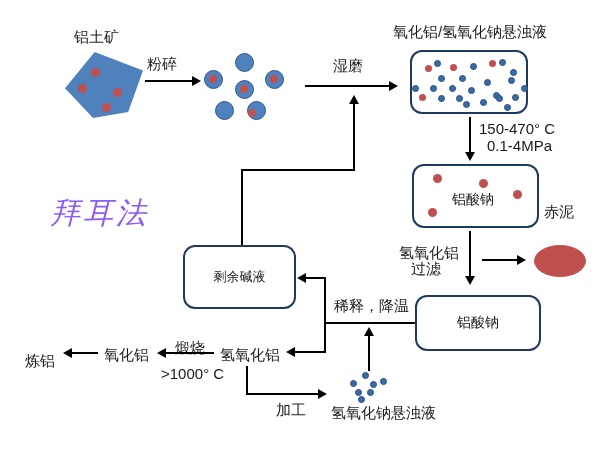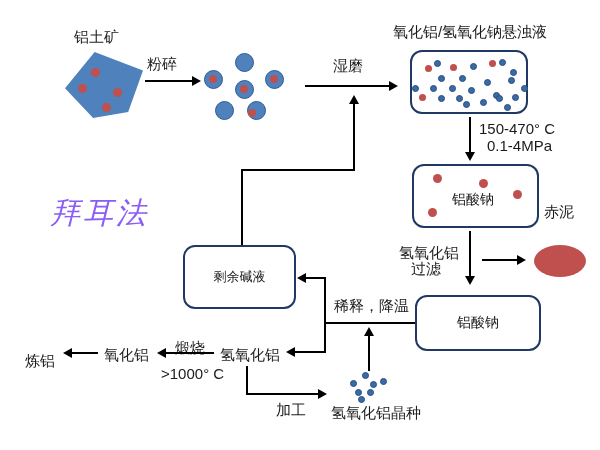--- a/index.html
+++ b/index.html
@@ -98,21 +98,21 @@
   <div class="ah ah-left" style="left:157px;top:348px;"></div>
   <div class="lbl" style="left:104px;top:347px;">氧化铝</div>
   <div class="hline" style="left:72px;top:352px;width:26px;"></div>
   <div class="ah ah-left" style="left:63px;top:348px;"></div>
   <div class="lbl" style="left:25px;top:353px;">炼铝</div>
 
   <div class="vline" style="left:246px;top:366px;height:29px;"></div>
   <div class="hline" style="left:246px;top:393px;width:72px;"></div>
   <div class="ah ah-right" style="left:318px;top:389px;"></div>
   <div class="lbl" style="left:276px;top:402px;">加工</div>
-  <div class="lbl" style="left:331px;top:405px;">氢氧化铝晶种</div>
+  <div class="lbl" style="left:331px;top:405px;">氢氧化钠悬浊液</div>
 
   <div id="particles">
       <div class="pdot red" style="left: 90.5px; top: 67.5px; width: 9px; height: 9px;"></div>
       <div class="pdot red" style="left: 77.5px; top: 83.5px; width: 9px; height: 9px;"></div>
       <div class="pdot red" style="left: 112.5px; top: 87.5px; width: 9px; height: 9px;"></div>
       <div class="pdot red" style="left: 101.5px; top: 102.5px; width: 9px; height: 9px;"></div>
       <div class="pdot blue-big" style="left: 234.5px; top: 52.5px; width: 19px; height: 19px;"></div>
       <div class="pdot blue-big" style="left: 203.5px; top: 69.5px; width: 19px; height: 19px;"></div>
       <div class="pdot red" style="left: 209px; top: 75px; width: 8px; height: 8px;"></div>
       <div class="pdot blue-big" style="left: 264.5px; top: 69.5px; width: 19px; height: 19px;"></div>

